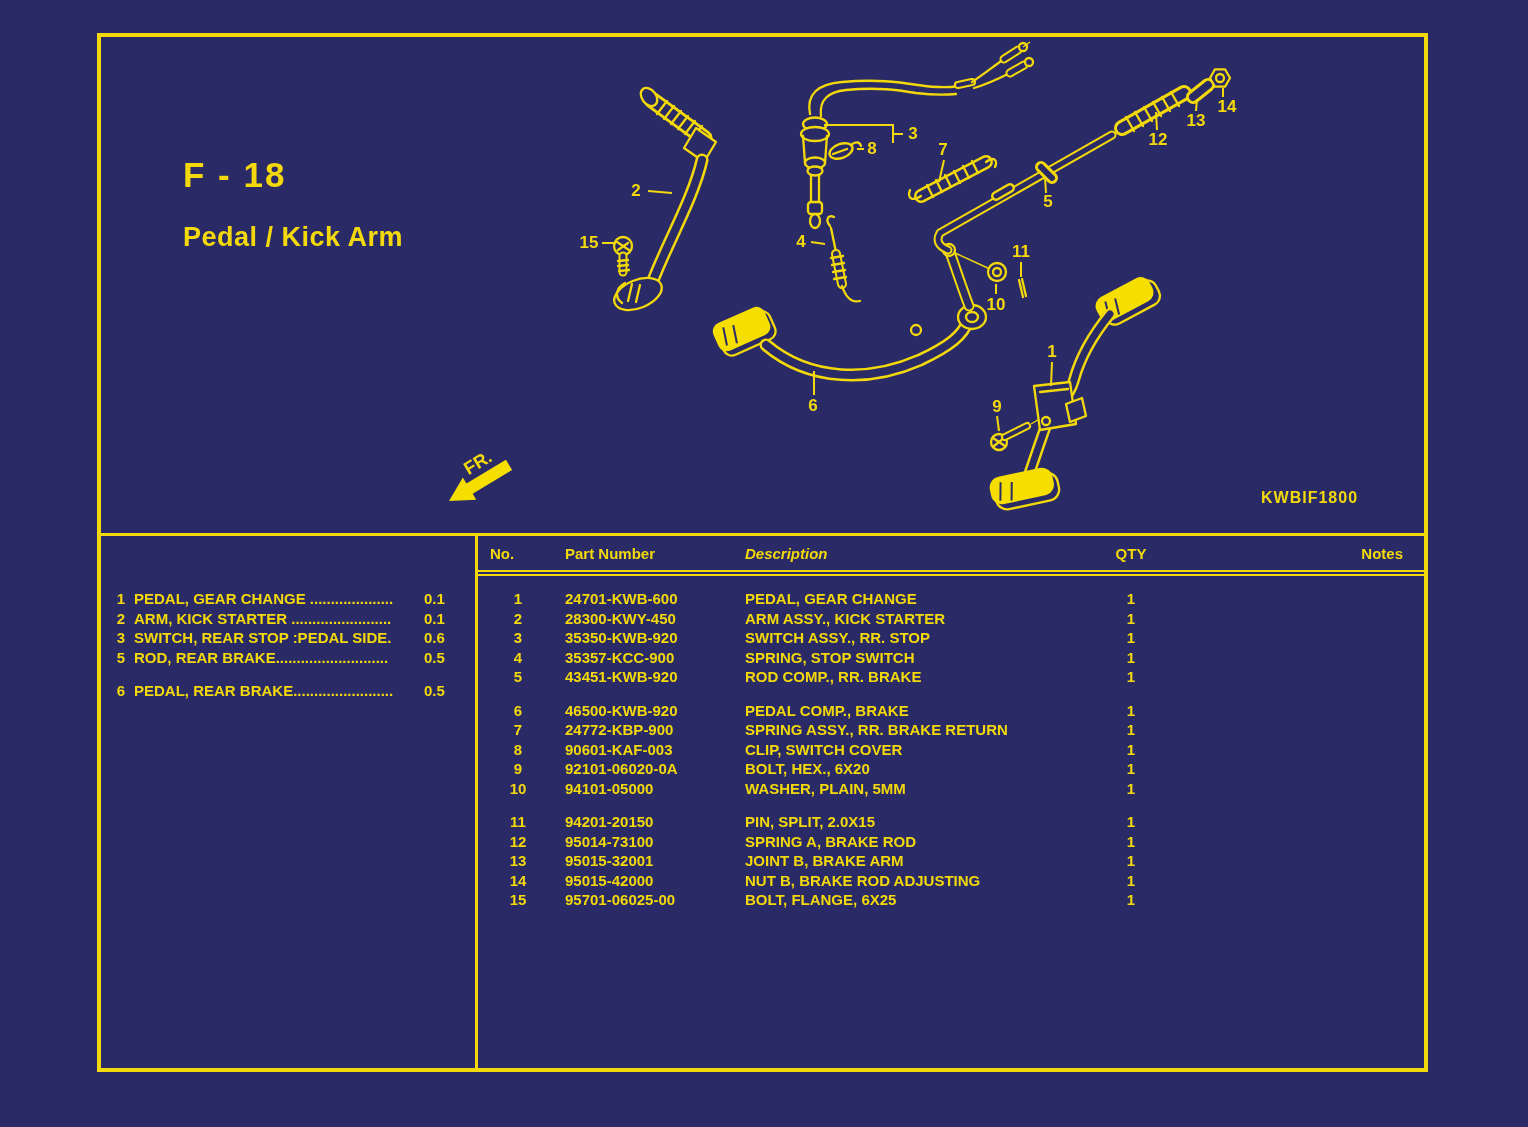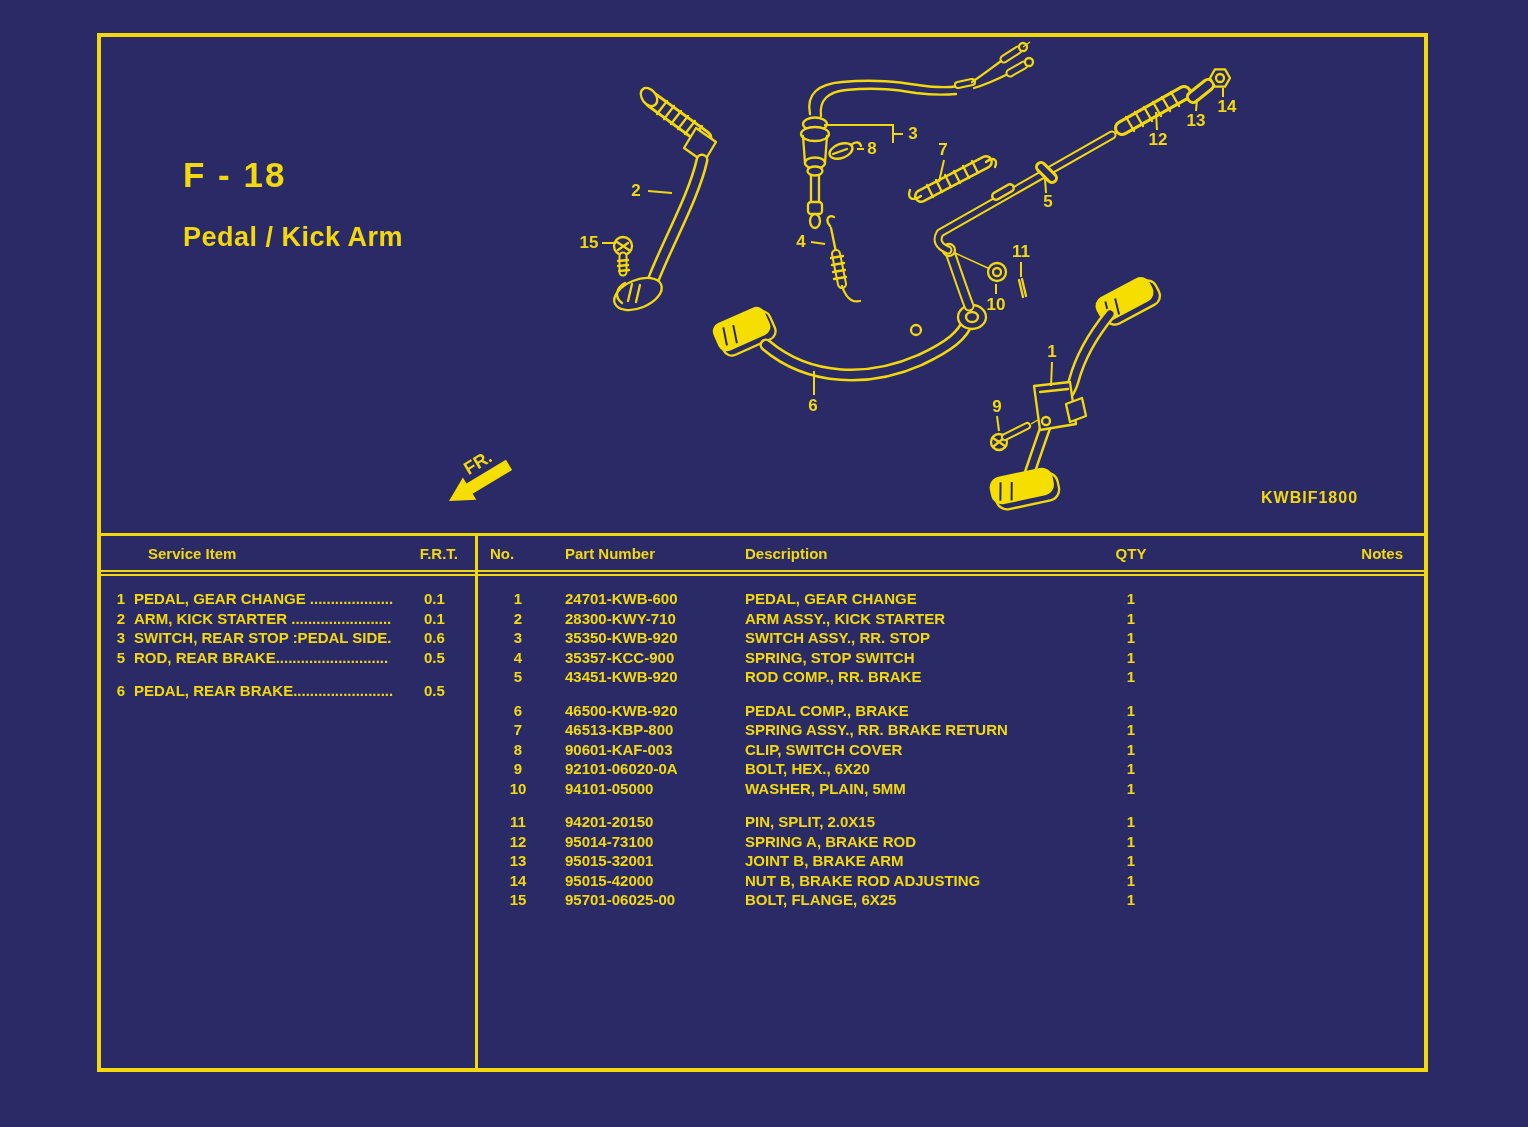--- a/index.html
+++ b/index.html
@@ -53,21 +53,21 @@
     border-bottom:6px double var(--y);
     display:flex;align-items:center;
     font-size:15px;
   }
   .left-head{position:absolute;left:0;top:0;width:374px;}
   .right-head{position:absolute;left:377px;top:0;right:0;}
   .sh-item{margin-left:47px;}
   .sh-frt{margin-left:auto;margin-right:17px;}
   .ph-no{width:56px;margin-left:12px;text-align:left;}
   .ph-part{width:180px;margin-left:19px;}
-  .ph-desc{width:330px;}
+  .ph-desc{width:330px;font-style:italic;}
   .ph-qty{width:112px;text-align:center;}
   .ph-notes{width:216px;text-align:right;}
   .rows-area{position:absolute;top:53px;font-size:15px;line-height:19.5px;}
   .service-rows{left:0;width:374px;}
   .parts-rows{left:377px;right:0;}
   .srow,.prow{display:flex;}
   .gap{margin-top:14px;}
   .sno{width:26px;margin-left:7px;text-align:center;}
   .sitem{width:290px;white-space:nowrap;overflow:hidden;}
   .sfrt{width:42px;}
@@ -250,24 +250,20 @@
     <span class="callout" style="left:895px;top:268px">10</span>
     <span class="callout" style="left:920px;top:215px">11</span>
     <span class="callout" style="left:1057px;top:103px">12</span>
     <span class="callout" style="left:1095px;top:84px">13</span>
     <span class="callout" style="left:1126px;top:70px">14</span>
     <span class="callout" style="left:488px;top:206px">15</span>
 
     <div class="tables">
       <div class="v-divider"></div>
 
-      <div class="thead left-head">
-        <span class="sh-item">Service Item</span>
-        <span class="sh-frt">F.R.T.</span>
-      </div>
 
       <div class="thead right-head">
         <span class="ph-no">No.</span>
         <span class="ph-part">Part Number</span>
         <span class="ph-desc">Description</span>
         <span class="ph-qty">QTY</span>
         <span class="ph-notes">Notes</span>
       </div>
 
       <div class="rows-area service-rows">
@@ -300,21 +296,21 @@
       <div class="rows-area parts-rows">
           <div class="prow">
             <span class="pno">1</span>
             <span class="ppart">24701-KWB-600</span>
             <span class="pdesc">PEDAL, GEAR CHANGE</span>
             <span class="pqty">1</span>
             <span class="pnotes"></span>
           </div>
           <div class="prow">
             <span class="pno">2</span>
-            <span class="ppart">28300-KWY-710</span>
+            <span class="ppart">28300-KWY-450</span>
             <span class="pdesc">ARM ASSY., KICK STARTER</span>
             <span class="pqty">1</span>
             <span class="pnotes"></span>
           </div>
           <div class="prow">
             <span class="pno">3</span>
             <span class="ppart">35350-KWB-920</span>
             <span class="pdesc">SWITCH ASSY., RR. STOP</span>
             <span class="pqty">1</span>
             <span class="pnotes"></span>
@@ -335,21 +331,21 @@
           </div>
           <div class="prow gap">
             <span class="pno">6</span>
             <span class="ppart">46500-KWB-920</span>
             <span class="pdesc">PEDAL COMP., BRAKE</span>
             <span class="pqty">1</span>
             <span class="pnotes"></span>
           </div>
           <div class="prow">
             <span class="pno">7</span>
-            <span class="ppart">46513-KBP-800</span>
+            <span class="ppart">24772-KBP-900</span>
             <span class="pdesc">SPRING ASSY., RR. BRAKE RETURN</span>
             <span class="pqty">1</span>
             <span class="pnotes"></span>
           </div>
           <div class="prow">
             <span class="pno">8</span>
             <span class="ppart">90601-KAF-003</span>
             <span class="pdesc">CLIP, SWITCH COVER</span>
             <span class="pqty">1</span>
             <span class="pnotes"></span>

